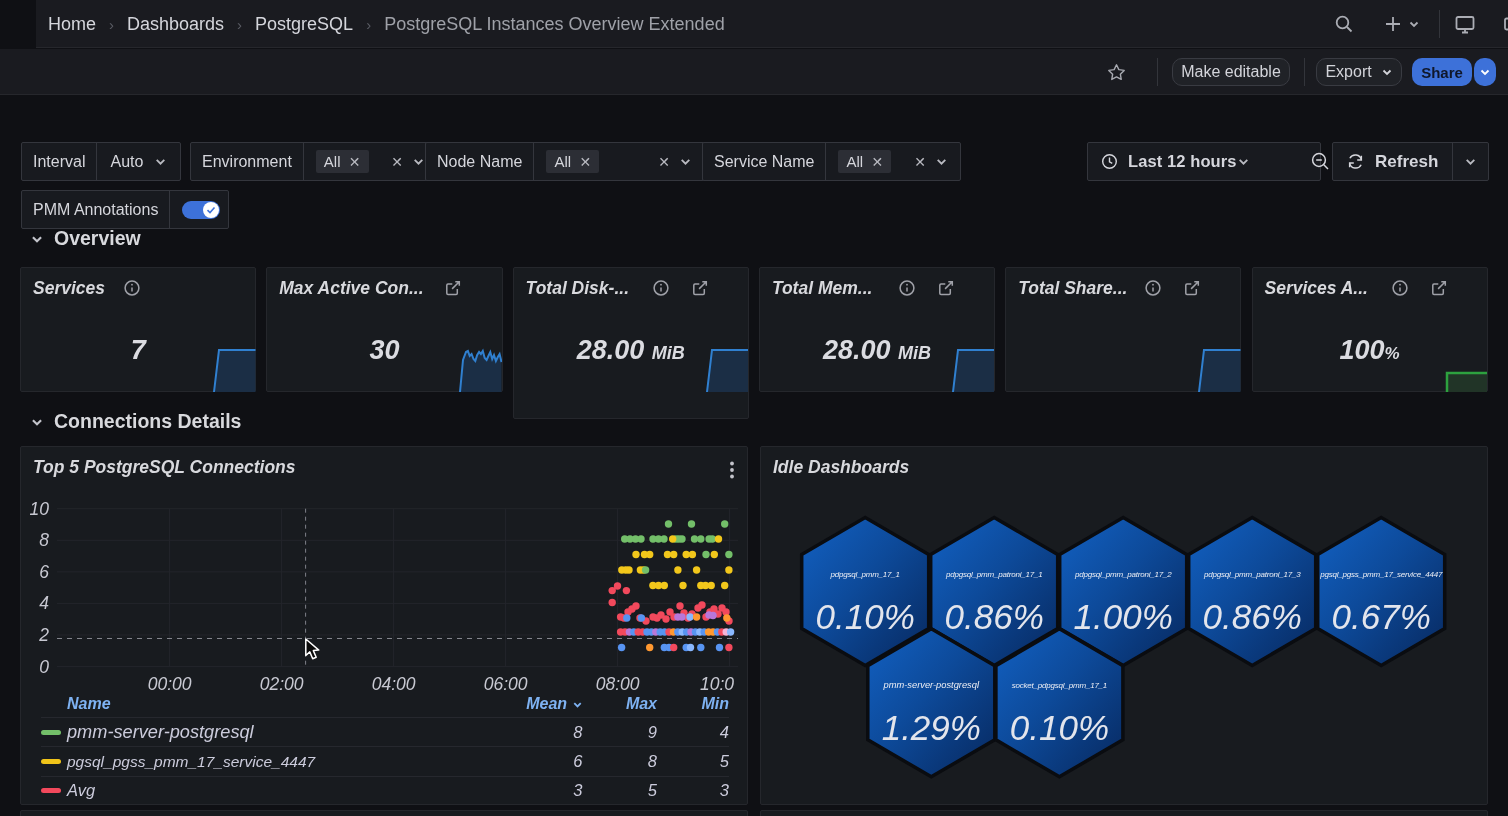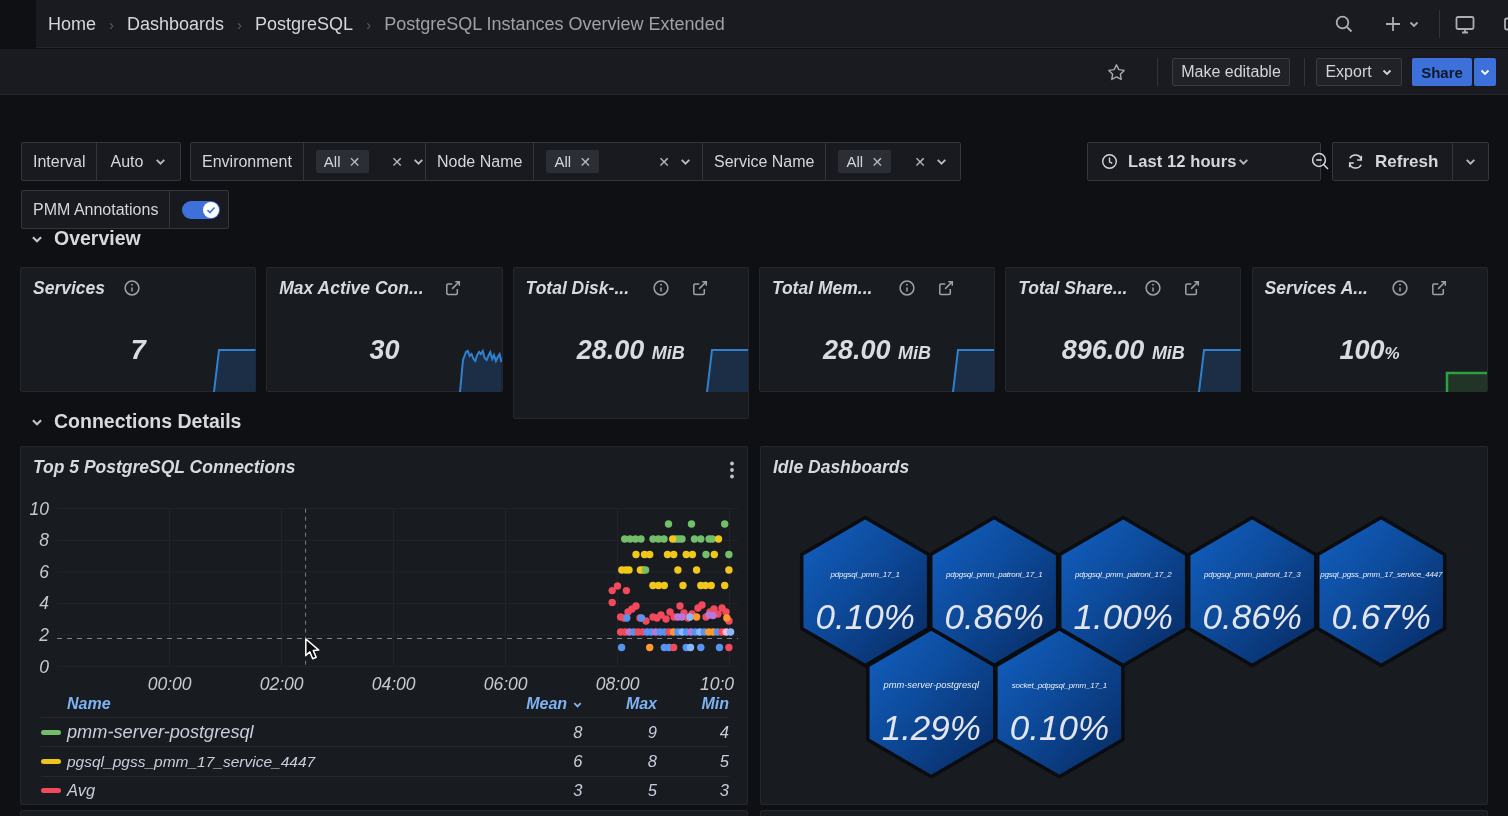--- a/index.html
+++ b/index.html
@@ -11,21 +11,21 @@
 #nav { left:0; top:0; width:1508px; height:48px; background:#1a1b20; border-bottom:1px solid #26272c;margin-left:36px; }
 .crumbs { position:absolute; left:12px; top:0; height:48px; display:flex; align-items:center; font-size:18px; font-weight:500; color:#d5d6dc; }
 .crumbs .sep { margin:0 13px; color:#5a5c64; font-size:15px; }
 .crumbs .muted { color:#9fa1a8; font-weight:400; }
 .navicons { position:absolute; right:0; top:0; height:48px; display:flex; align-items:center; color:#abadb4; }
 .vdiv { width:1px; height:28px; background:#33353b; }
 
 
 #toolbar { left:0; top:49px; width:1508px; height:46px; background:#1a1b20; border-bottom:1px solid #26272c; }
 .tb { position:absolute; right:12px; top:0; height:46px; display:flex; align-items:center; }
-.btn { height:28px; display:flex; align-items:center; justify-content:center; border-radius:2px; font-size:16px; font-weight:500; color:#d3d4da; }
+.btn { height:28px; display:flex; align-items:center; justify-content:center; border-radius:10px; font-size:16px; font-weight:500; color:#d3d4da; }
 .btn.sec { background:#202227; border:1px solid #393b42; }
 .btn.blue { background:#3d71d9; color:#0f172a; }
 
 
 .fbox { position:absolute; height:39px; background:#181a1f; border:1px solid #34363d; border-radius:2px; display:flex; align-items:stretch; font-size:16px; color:#d5d6dc;margin-top:27px; }
 .fbox .lbl { display:flex; align-items:center; padding:0 11px; font-weight:500; border-right:1px solid #34363d; white-space:nowrap; }
 .fbox .val { display:flex; align-items:center; padding:0 12px; white-space:nowrap; }
 .chip { background:#2c2e35; border-radius:2px; padding:3px 8px; display:flex; align-items:center; font-size:15px; }
 .xg { color:#b9bac1; font-size:14px; }
 
@@ -284,21 +284,20 @@
         </svg>
         <svg width="16" height="16" viewBox="0 0 16 16" fill="none" stroke="#9fa1a8" stroke-width="1.5" style="margin-left:23px">
           <path d="M12.3 9 V13.3 a1.2 1.2 0 0 1 -1.2 1.2 H3 a1.2 1.2 0 0 1 -1.2 -1.2 V5.2 a1.2 1.2 0 0 1 1.2 -1.2 H7.3"></path>
           <path d="M10.3 1.7 H14.3 V5.7 M14 2 L7.1 8.9"></path>
         </svg>
       </div>
       <svg class="abs" style="left:0;top:0" width="234.5" height="124" viewBox="0 0 234.5 124">
         <path d="M193,124 L198,82 L234.5,82 L234.5,124 Z" fill="#1b2e45"></path>
         <path d="M193,124 L198,82 L234.5,82" fill="none" stroke="#3080d0" stroke-width="2"></path>
       </svg>
-      <div class="statval">896.00 <span class="suf">MiB</span></div>
     </div>
   <div class="panel" style="left:1251.5px; top:267px; width:236.3px; height:125px;">
       <div class="ptitle">Services A...</div>
       <div class="picons" style="left:139px; display:flex;">
         <svg width="16" height="16" viewBox="0 0 16 16" fill="none" stroke="#9fa1a8" stroke-width="1.5">
           <circle cx="8" cy="8" r="6.9"></circle>
           <path d="M8 7.4 V11.6"></path>
           <circle cx="8" cy="4.7" r="0.9" fill="#9fa1a8" stroke="none"></circle>
         </svg>
         <svg width="16" height="16" viewBox="0 0 16 16" fill="none" stroke="#9fa1a8" stroke-width="1.5" style="margin-left:23px">

